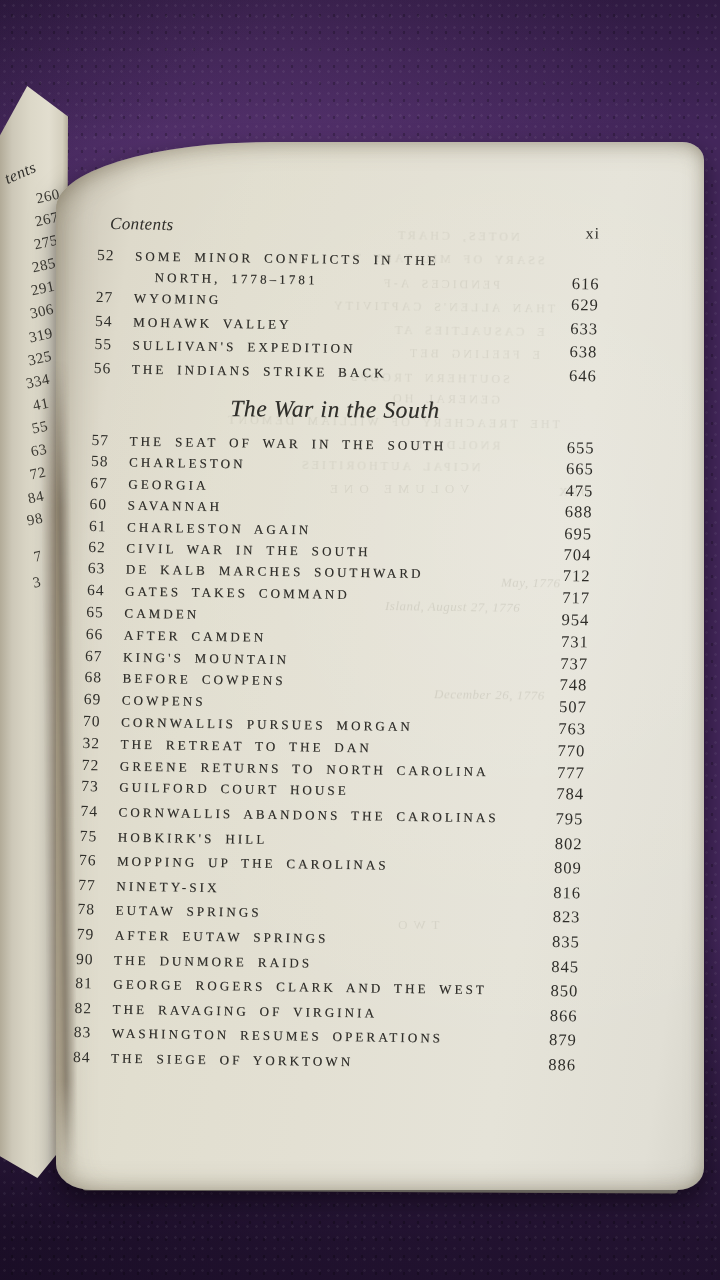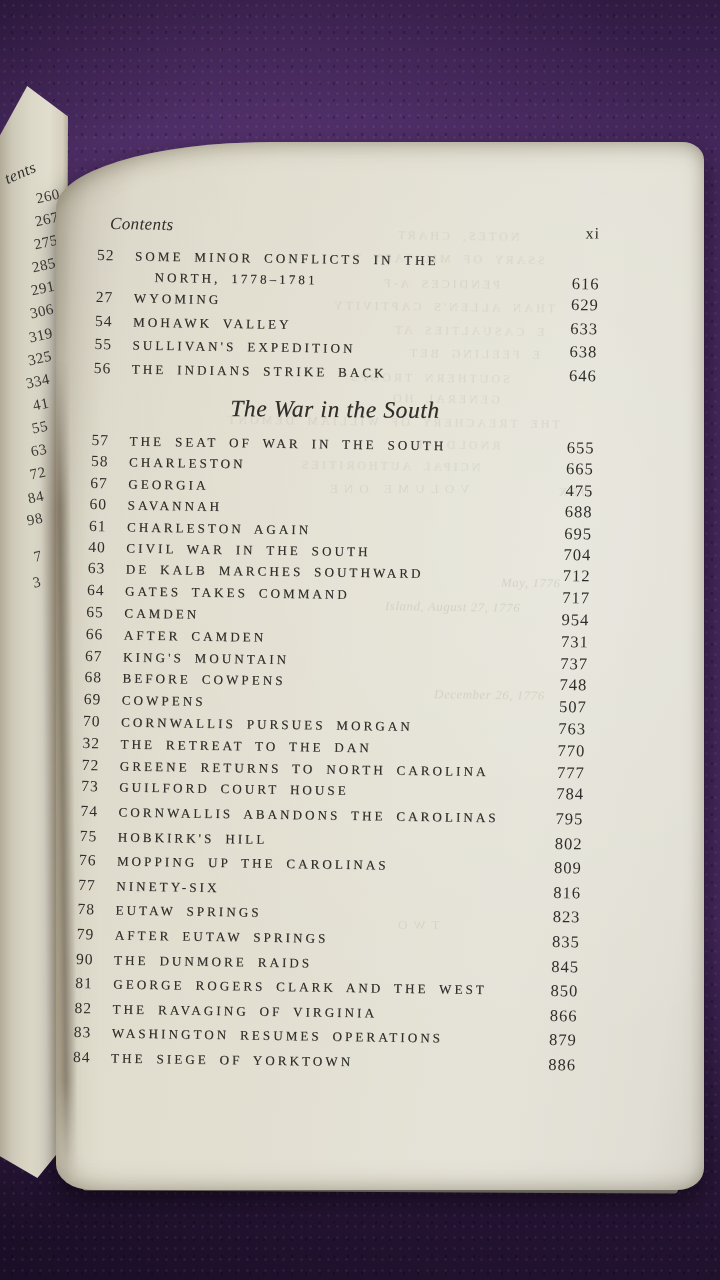--- a/index.html
+++ b/index.html
@@ -179,21 +179,21 @@
           <span class="num ink">60</span>
           <span class="title ink">SAVANNAH</span>
           <span class="pnum ink">688</span>
         </div>
         <div class="row" style="top: 373.6px; transform: translateX(-7.968px) rotate(0.85deg);">
           <span class="num ink">61</span>
           <span class="title ink">CHARLESTON AGAIN</span>
           <span class="pnum ink">695</span>
         </div>
         <div class="row" style="top: 395px; transform: translateX(-8.61px) rotate(0.85deg);">
-          <span class="num ink">40</span>
+          <span class="num ink">62</span>
           <span class="title ink">CIVIL WAR IN THE SOUTH</span>
           <span class="pnum ink">704</span>
         </div>
         <div class="row" style="top: 416.4px; transform: translateX(-9.252px) rotate(0.85deg);">
           <span class="num ink">63</span>
           <span class="title ink">DE KALB MARCHES SOUTHWARD</span>
           <span class="pnum ink">712</span>
         </div>
         <div class="row" style="top: 438.2px; transform: translateX(-9.906px) rotate(0.85deg);">
           <span class="num ink">64</span>

